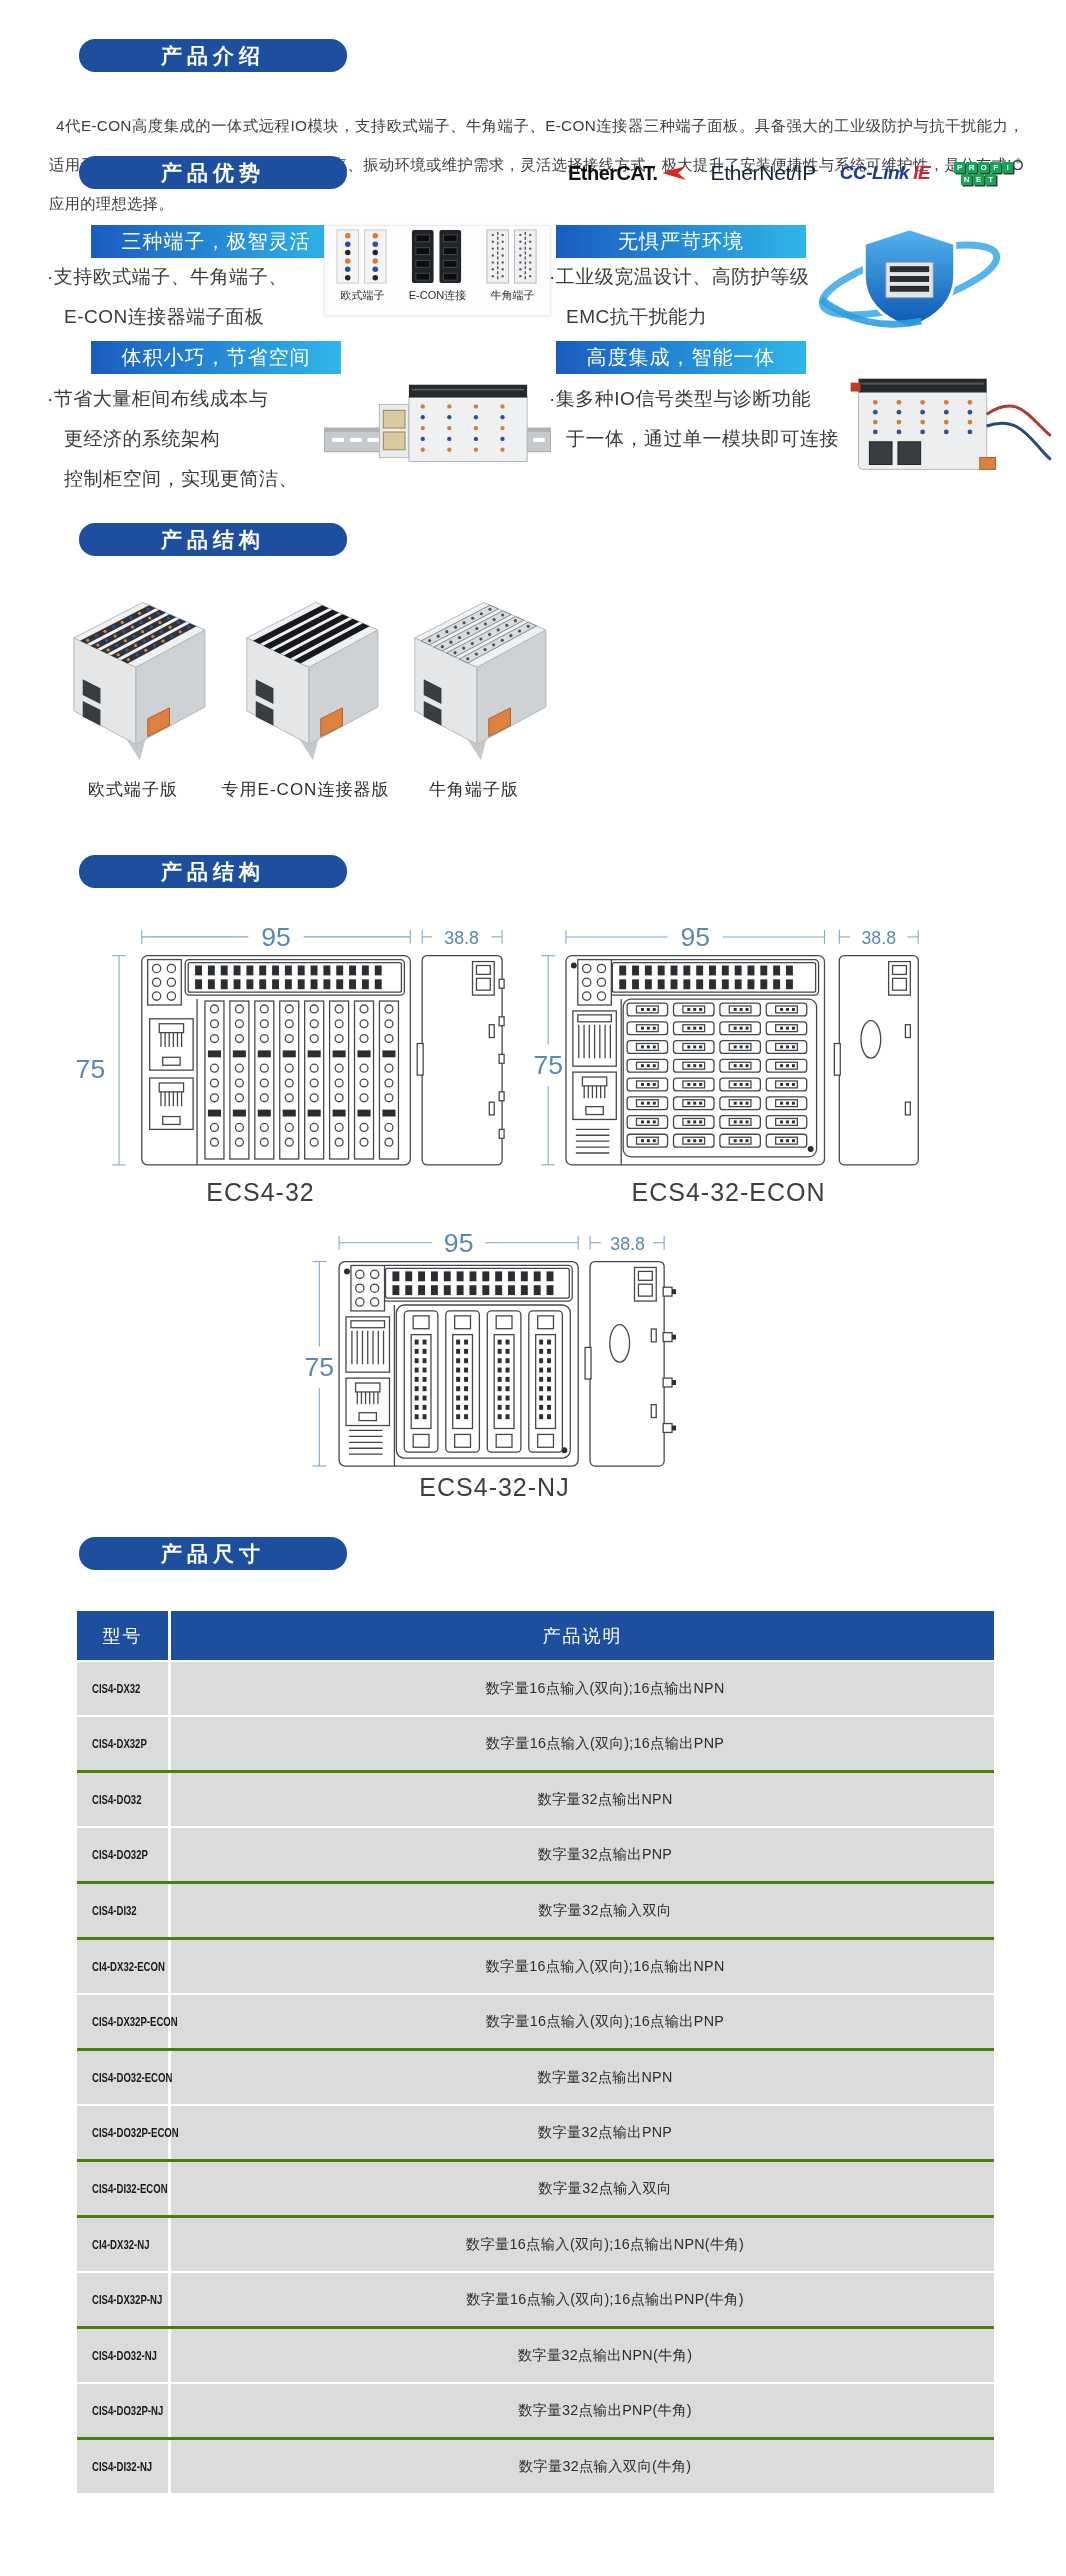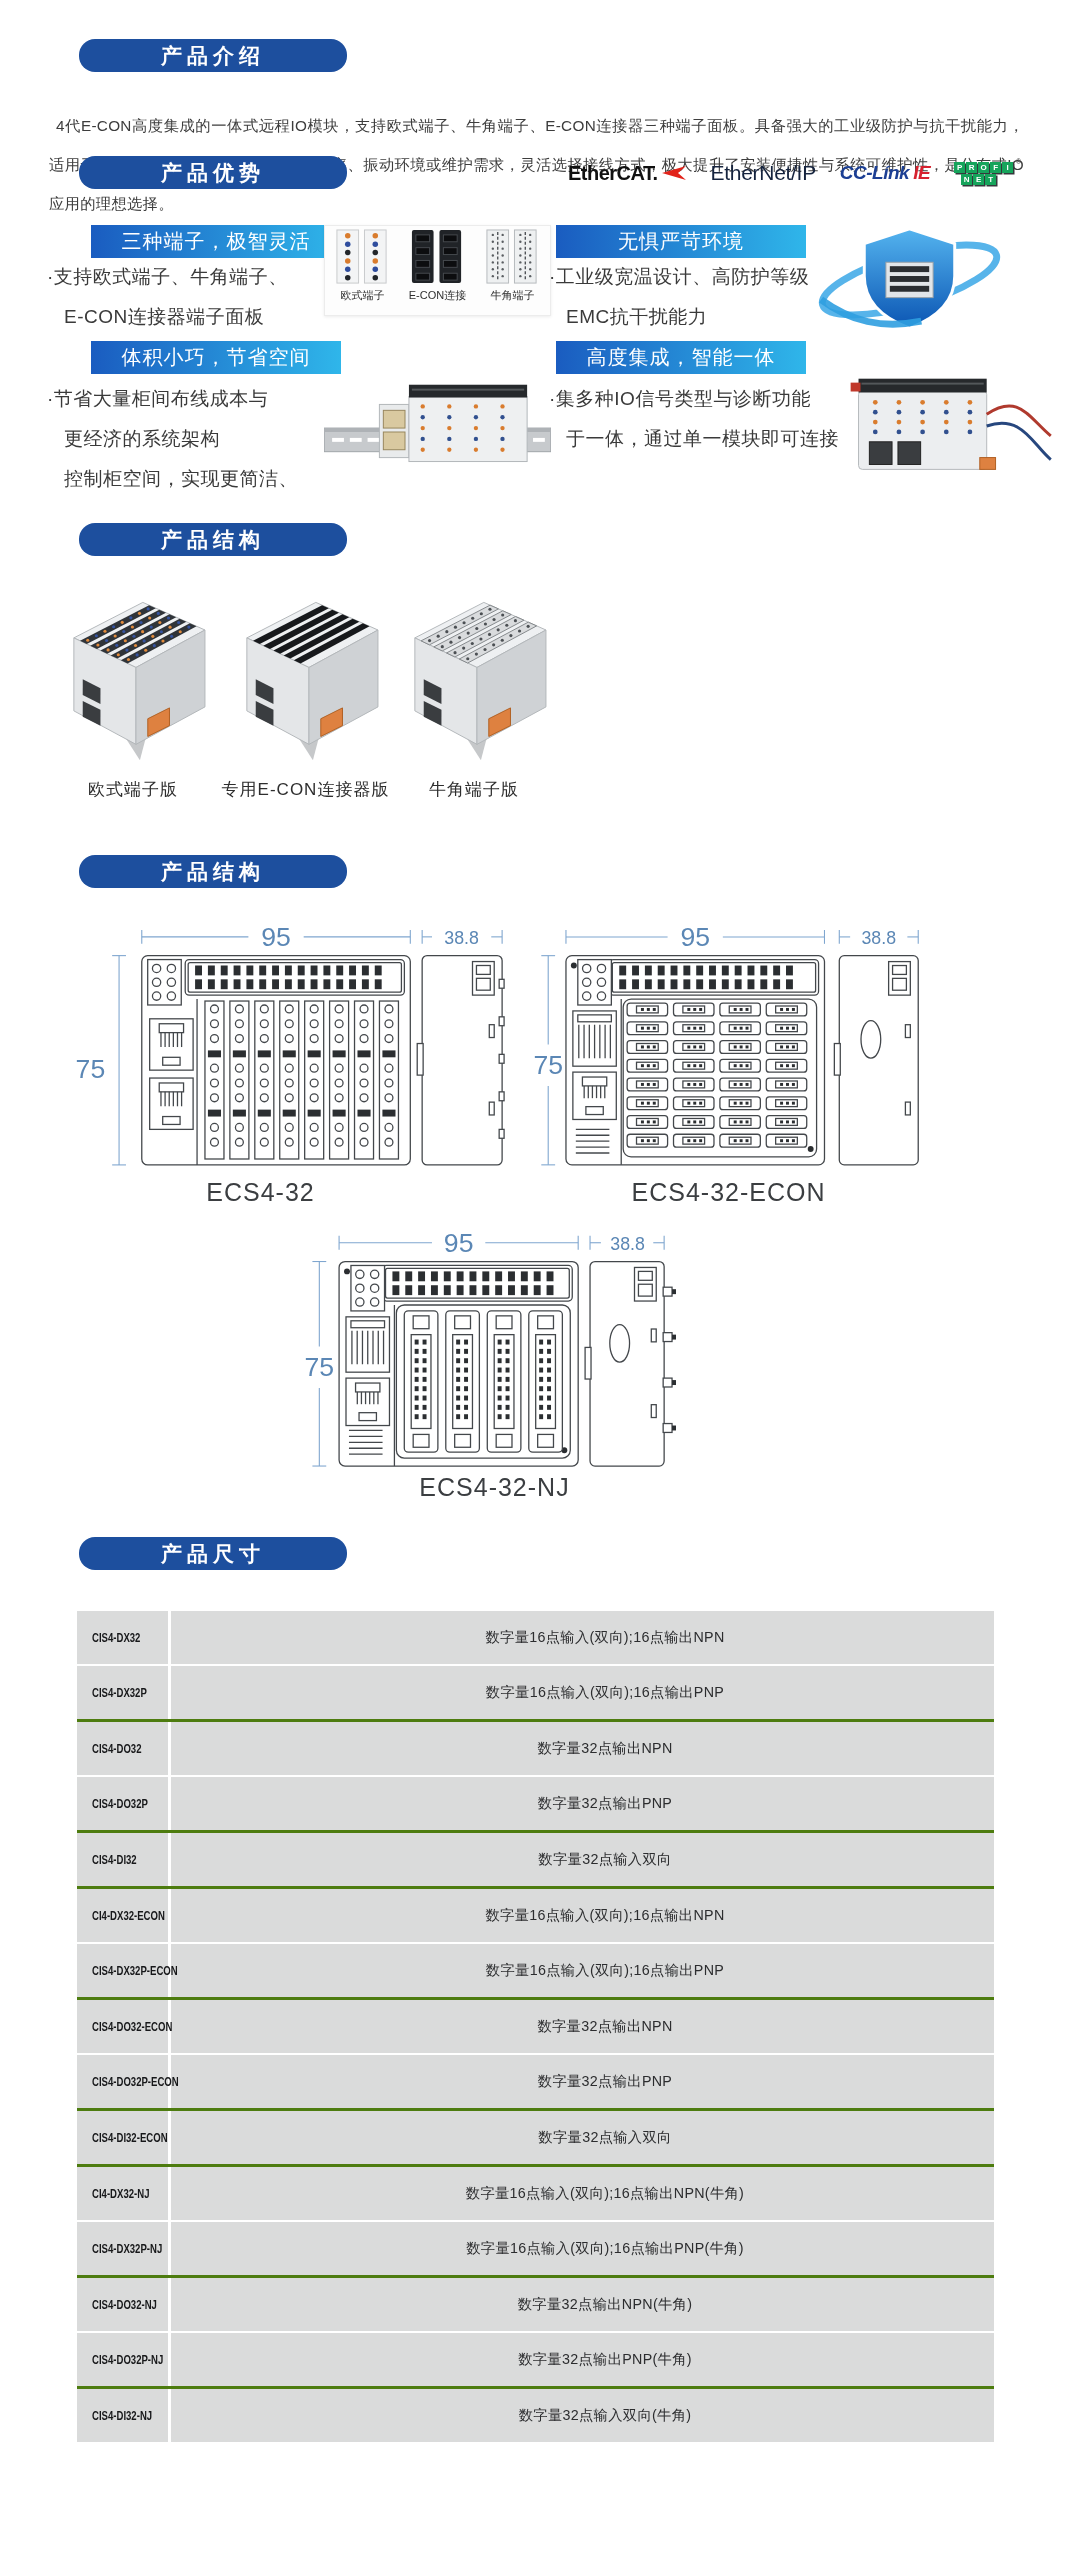--- a/index.html
+++ b/index.html
@@ -1057,20 +1057,24 @@
       <rect x="415" y="160" width="4" height="5" class="lnf"></rect>
       <rect x="406" y="204" width="9" height="9" class="ln"></rect>
       <rect x="415" y="206" width="4" height="5" class="lnf"></rect>
     </g>
 </svg>
 <div class="d-name" style="left:366px;top:1473px;width:257px">ECS4-32-NJ</div>
 
 <div class="hdr" style="top:1537px">产品尺寸</div>
 
 <div class="dtable">
+  <div class="thead">
+    <div class="th c1">型号</div>
+    <div class="th c2">产品说明</div>
+  </div>
   <div>
       <div class="trow">
         <div class="tc model">
           <span>CIS4-DX32</span>
         </div>
         <div class="tc desc">数字量16点输入(双向);16点输出NPN</div>
       </div>
       <div class="trow ge">
         <div class="tc model">
           <span>CIS4-DX32P</span>

